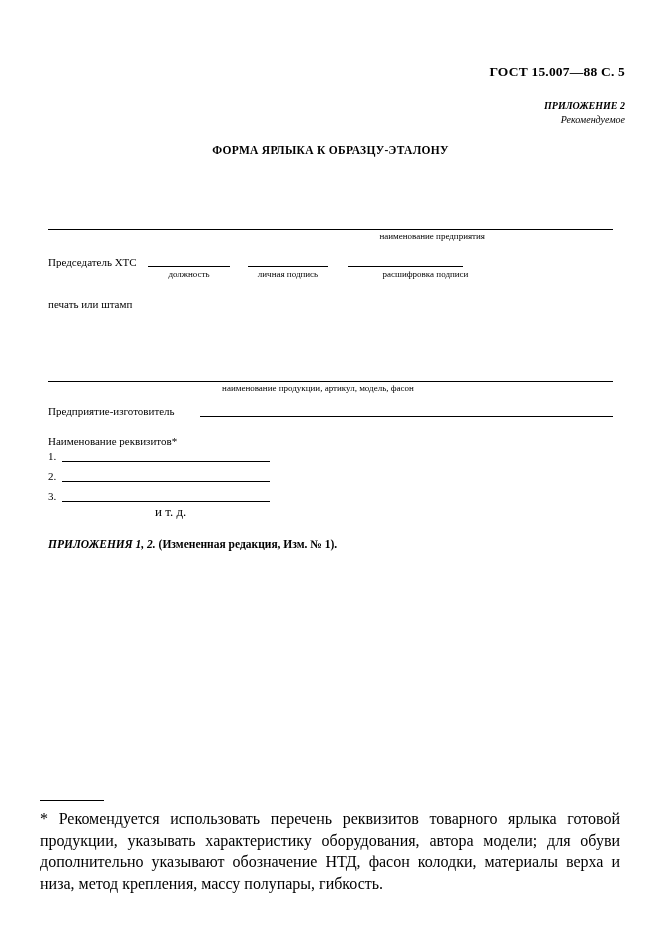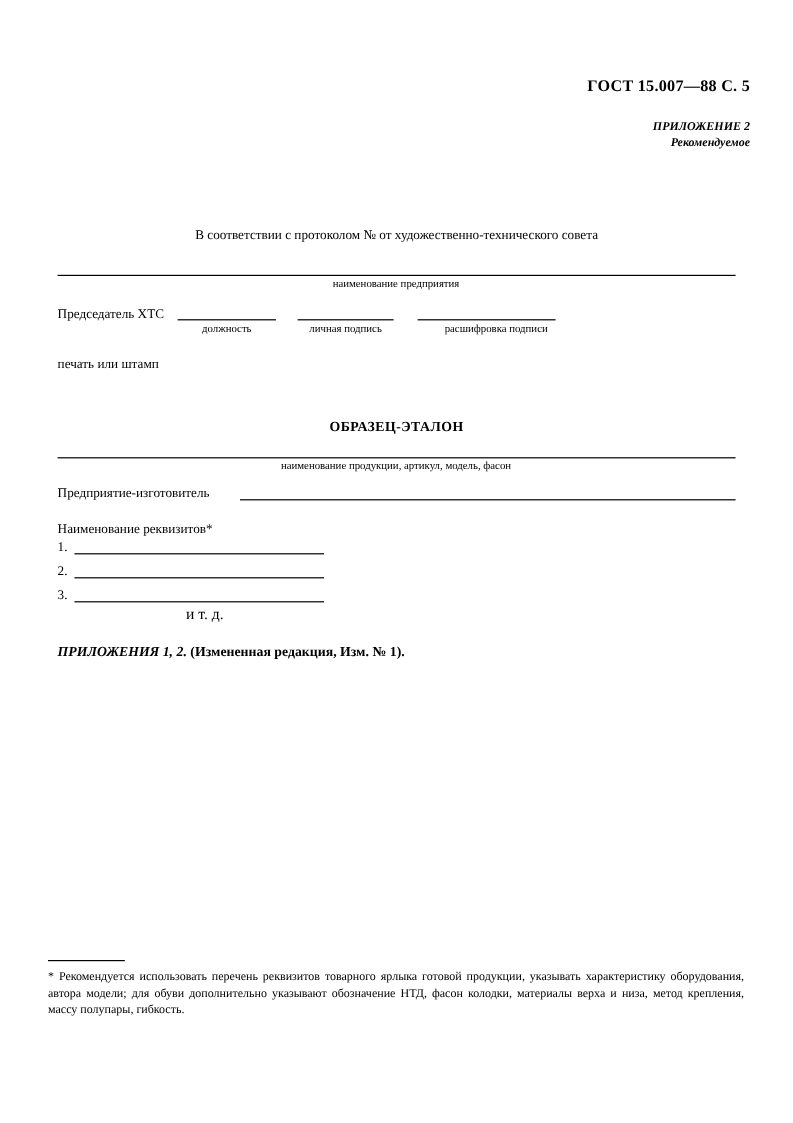--- a/index.html
+++ b/index.html
@@ -43,21 +43,20 @@
     white-space: nowrap;
   }
   .annex-sub {
     position: absolute;
     right: 36px;
     top: 114px;
     font-size: 10px;
     font-style: italic;
     text-align: left;
     white-space: nowrap;
-    font-weight: bold;
   }
 
   .title-main {
     position: absolute;
     left: 0; right: 0;
     top: 144px;
     text-align: center;
     font-size: 11.5px;
     font-weight: bold;
     letter-spacing: 0.3px;
@@ -135,56 +134,55 @@
     top: 800px;
     width: 64px;
     border-bottom: 1px solid #000;
     height: 0;
   }
   .footnote {
     position: absolute;
     left: 40px;
     top: 808px;
     width: 580px;
-    font-size: 10px;
+    font-size: 16px;
     line-height: 1.35;
     text-align: justify;
   }
 </style>
 </head>
 <body>
 
 <div class="page">
 
   <div class="header-right">ГОСТ 15.007—88 С. 5</div>
 
   <div class="annex-label">ПРИЛОЖЕНИЕ 2</div>
   <div class="annex-sub">Рекомендуемое</div>
 
-
-  <div class="protocol">В соответствии с протоколом №  от художественно-технического совета</div>
+  <div class="title-main">ФОРМА ЯРЛЫКА К ОБРАЗЦУ-ЭТАЛОНУ</div>
+
 
   <div class="rule" style="left:48px; top:229px; width:565px;"></div>
-  <div class="caption" style="left:175px; top:231px; width:310px;">наименование предприятия</div>
+  <div class="caption" style="left:175px; top:231px; width:310px;text-align:right;">наименование предприятия</div>
 
   <div class="line-text" style="left:48px; top:256px;">Председатель ХТС</div>
   <div class="rule" style="left:148px; top:266px; width:82px;"></div>
   <div class="rule" style="left:248px; top:266px; width:80px;"></div>
   <div class="rule" style="left:348px; top:266px; width:115px;"></div>
 
   <div class="caption" style="left:148px; top:269px; width:82px;">должность</div>
   <div class="caption" style="left:238px; top:269px; width:100px;">личная подпись</div>
-  <div class="caption" style="left:356px; top:269px; width:115px;">расшифровка подписи</div>
+  <div class="caption" style="left:368px; top:269px; width:115px;">расшифровка подписи</div>
 
   <div class="line-text" style="left:48px; top:298px;">печать или штамп</div>
 
-  <div class="title-sample">ОБРАЗЕЦ-ЭТАЛОН</div>
 
   <div class="rule" style="left:48px; top:381px; width:565px;"></div>
-  <div class="caption" style="left:175px; top:383px; width:310px;">наименование продукции, артикул, модель, фасон</div>
+  <div class="caption" style="left:163px; top:383px; width:310px;">наименование продукции, артикул, модель, фасон</div>
 
   <div class="line-text" style="left:48px; top:405px;">Предприятие-изготовитель</div>
   <div class="rule" style="left:200px; top:416px; width:413px;"></div>
 
   <div class="line-text" style="left:48px; top:435px;">Наименование реквизитов*</div>
 
   <div class="num-item" style="left:48px; top:450px;">1.</div>
   <div class="rule" style="left:62px; top:461px; width:208px;"></div>
 
   <div class="num-item" style="left:48px; top:470px;">2.</div>

